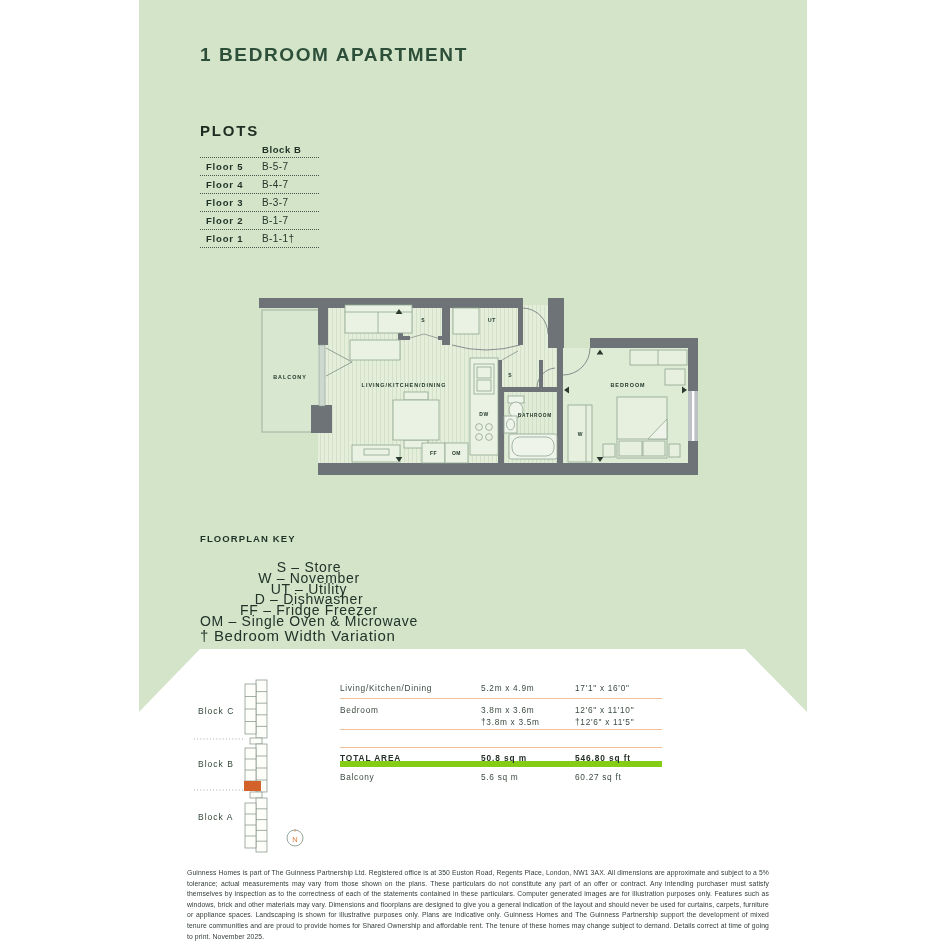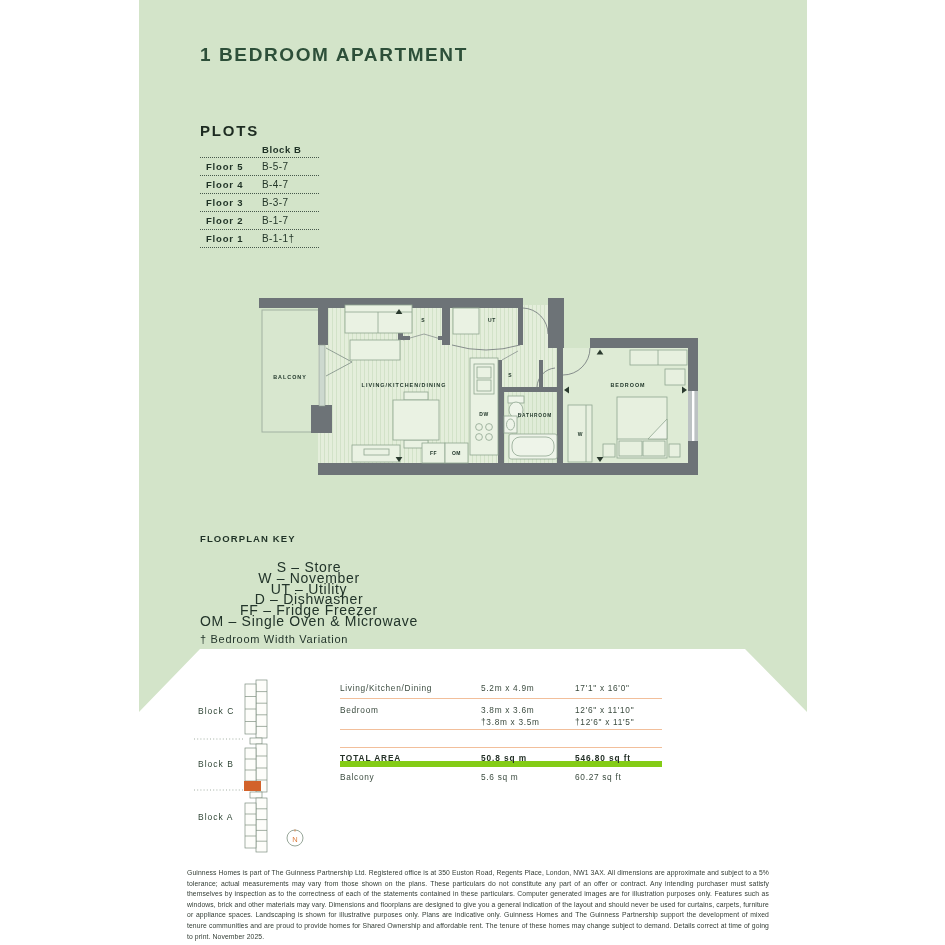--- a/index.html
+++ b/index.html
@@ -23,21 +23,21 @@
   }
   .plots-table{left:200px;top:142px;width:119px;font-size:9.5px;color:#1f3226;}
   .plots-header{height:15px;border-bottom:1px dotted #46584b;position:relative;}
   .plots-header span{position:absolute;left:62px;top:2px;font-weight:700;letter-spacing:0.6px;}
   .plots-row{height:17px;border-bottom:1px dotted #46584b;position:relative;}
   .plots-row .floor{position:absolute;left:6px;top:3px;font-weight:700;letter-spacing:0.8px;}
   .plots-row .plot{position:absolute;left:62px;top:3px;font-size:10px;letter-spacing:0.4px;color:#24372a;}
   .fp-key{left:200px;top:533px;color:#22342a;}
   .fp-key .kh{font-size:9.5px;font-weight:700;letter-spacing:1.1px;margin-bottom:18px;color:#1f3226;}
   .fp-key .ki{font-size:14px;letter-spacing:0.7px;line-height:10.8px;text-align:center;}
-  .fp-key .kn{font-size:11px;letter-spacing:0.7px;margin-top:6px;}
+  .fp-key .kn{font-size:15px;letter-spacing:0.7px;margin-top:0;}
   .dims{left:340px;top:678px;width:322px;color:#3a4a3e;}
   .dimrow{display:grid;grid-template-columns:141px 94px 87px;font-size:8.3px;letter-spacing:0.7px;}
   .dimrow div{padding-top:5px;}
   .r1{height:21px;border-bottom:1px solid #f2bf9b;box-sizing:border-box;}
   .r2{height:31px;border-bottom:1px solid #f2bf9b;box-sizing:border-box;line-height:12px;}
   .r3{height:18px;border-bottom:1px solid #f2bf9b;box-sizing:border-box;}
   .r4{height:19px;border-bottom:6px solid #84cc16;box-sizing:border-box;font-weight:700;color:#243027;letter-spacing:0.9px;}
   .r5{height:19px;}
   .legal{
     left:187px;top:868px;width:582px;font-size:6.8px;line-height:1.56;letter-spacing:0.1px;

